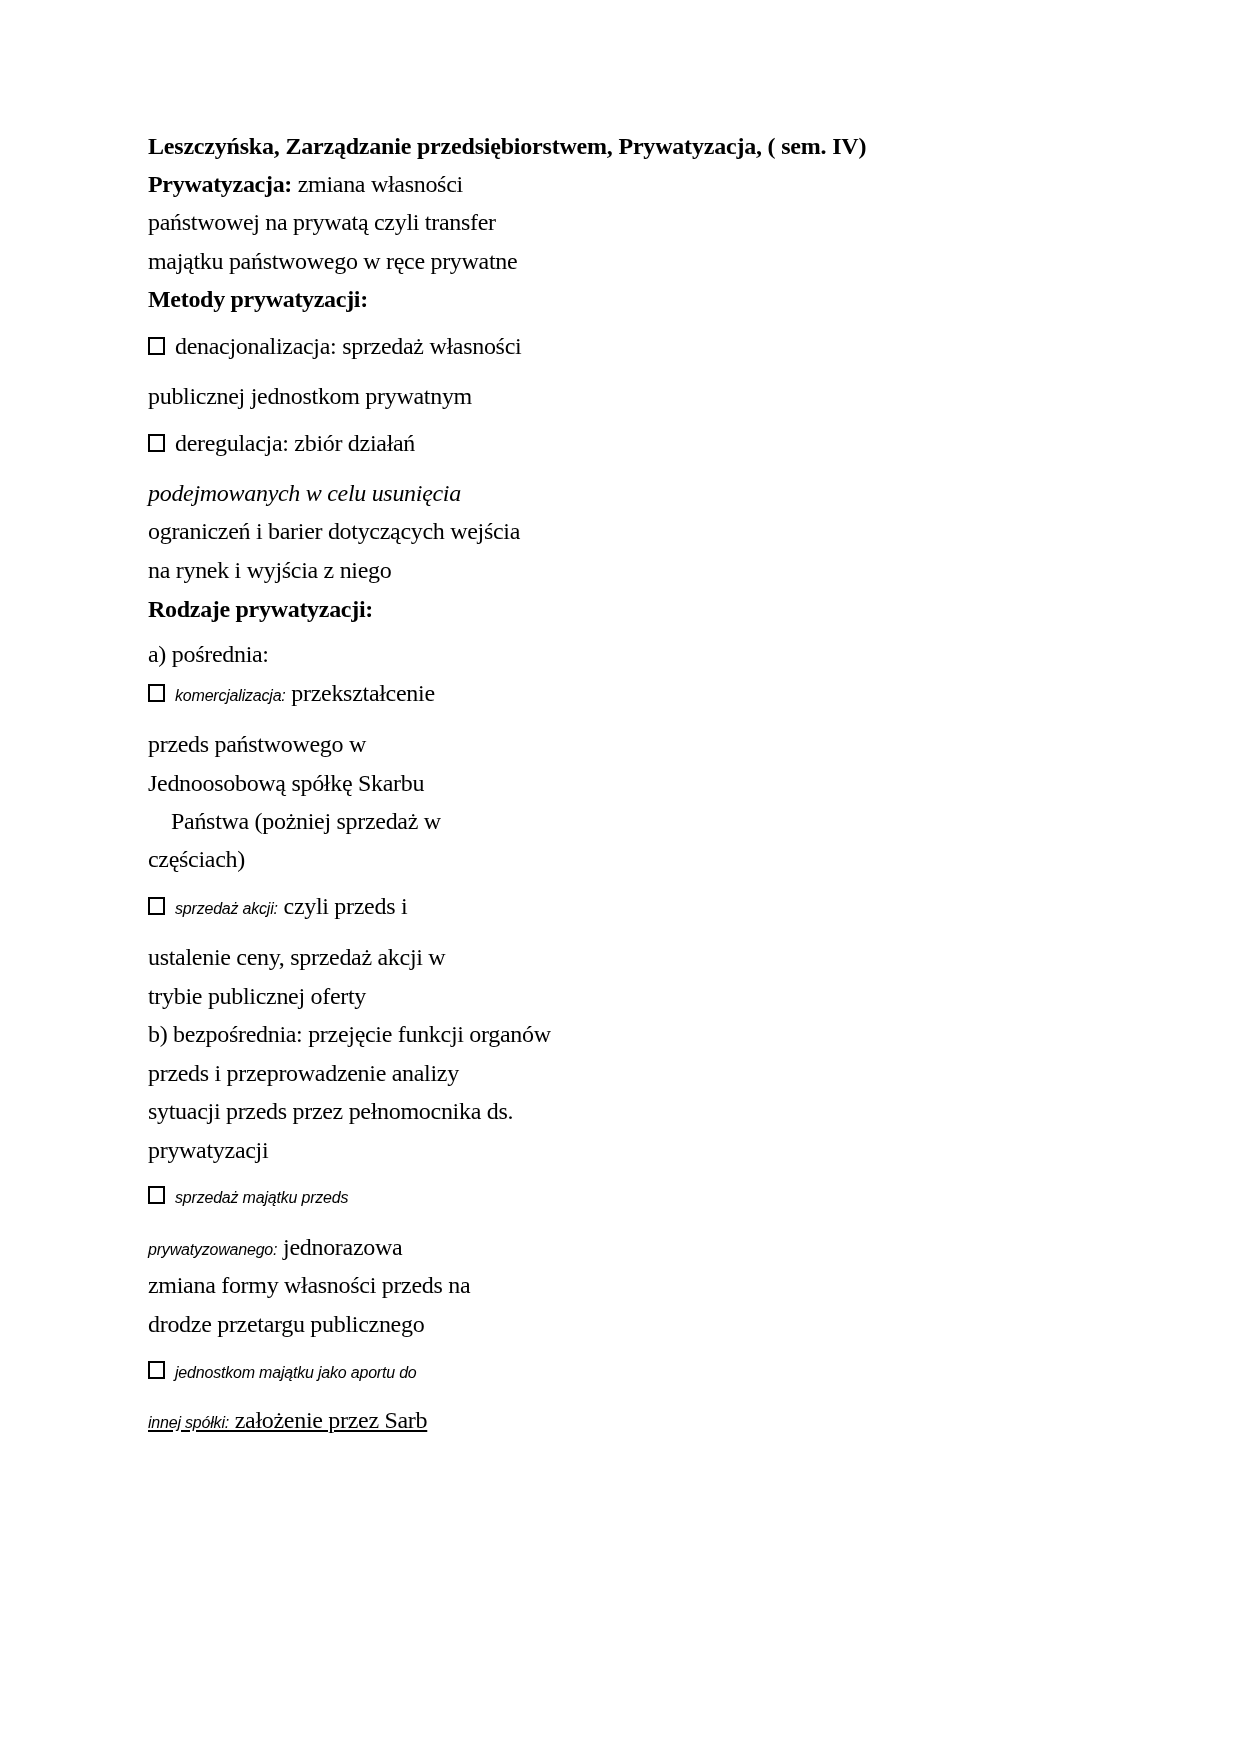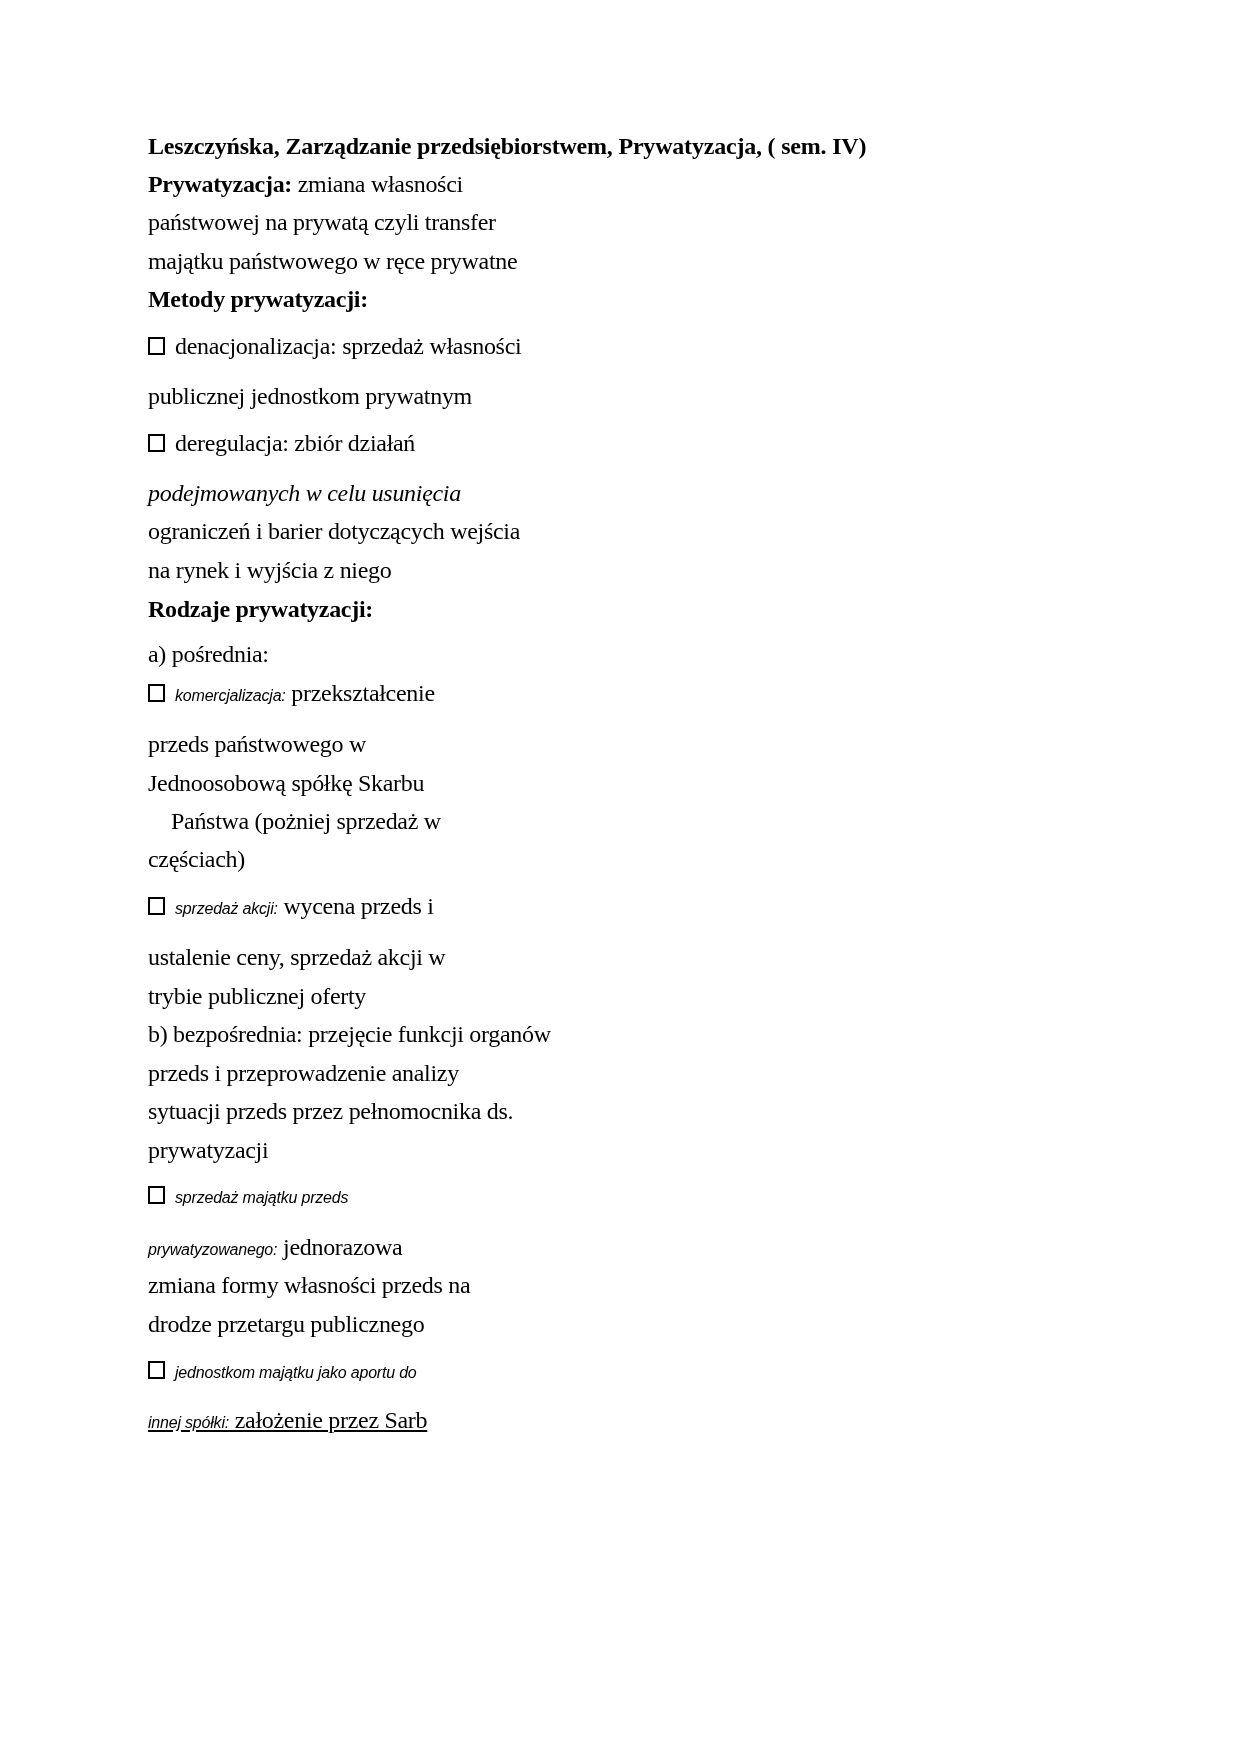--- a/index.html
+++ b/index.html
@@ -88,21 +88,21 @@
 
   <div class="line" style="top:679px;">
     <span class="bullet"></span><span class="term">komercjalizacja:</span><span> przekształcenie</span>
   </div>
   <div class="line" style="top:730px;">przeds państwowego w</div>
   <div class="line" style="top:769px;">Jednoosobową spółkę Skarbu</div>
   <div class="line" style="top:807px;margin-left:23px;">Państwa (pożniej sprzedaż w</div>
   <div class="line" style="top:845px;">częściach)</div>
 
   <div class="line" style="top:892px;">
-    <span class="bullet"></span><span class="term">sprzedaż akcji:</span><span> wycena przeds i</span>
+    <span class="bullet"></span><span class="term">sprzedaż akcji:</span><span> czyli przeds i</span>
   </div>
   <div class="line" style="top:943px;">ustalenie ceny, sprzedaż akcji w</div>
   <div class="line" style="top:982px;">trybie publicznej oferty</div>
 
   <div class="line" style="top:1020px;">b) bezpośrednia: przejęcie funkcji organów</div>
   <div class="line" style="top:1059px;">przeds i przeprowadzenie analizy</div>
   <div class="line" style="top:1097px;">sytuacji przeds przez pełnomocnika ds.</div>
   <div class="line" style="top:1136px;">prywatyzacji</div>
 
   <div class="line" style="top:1181px;">

